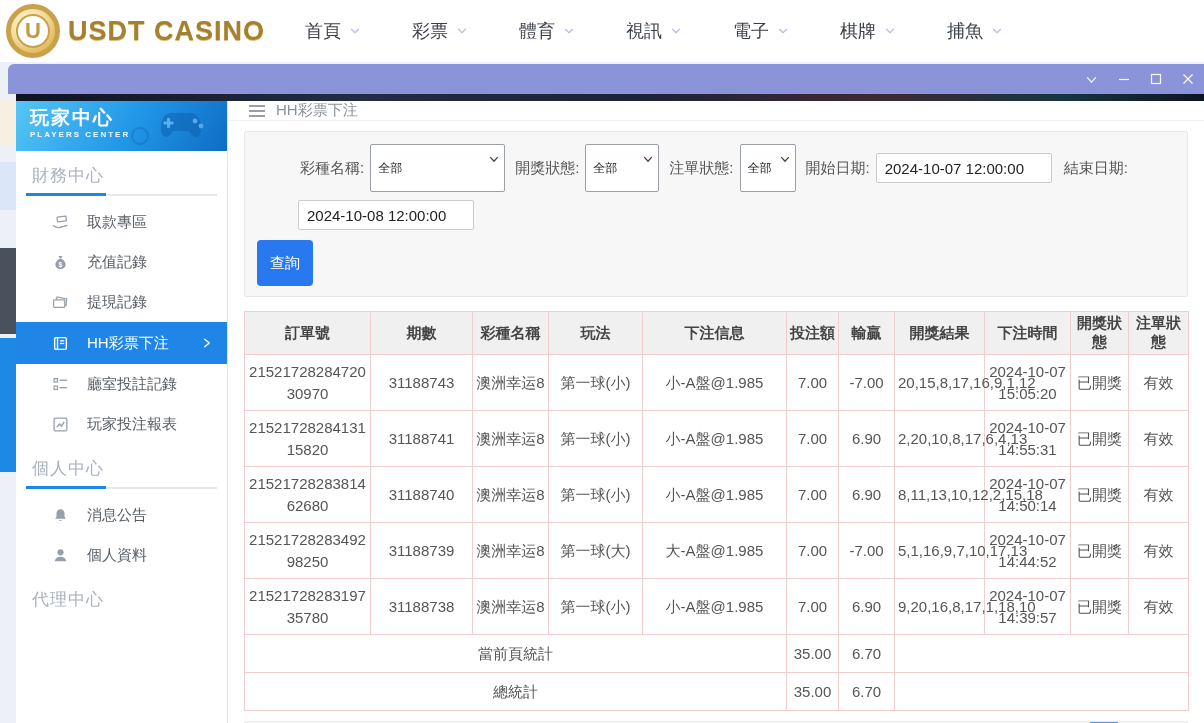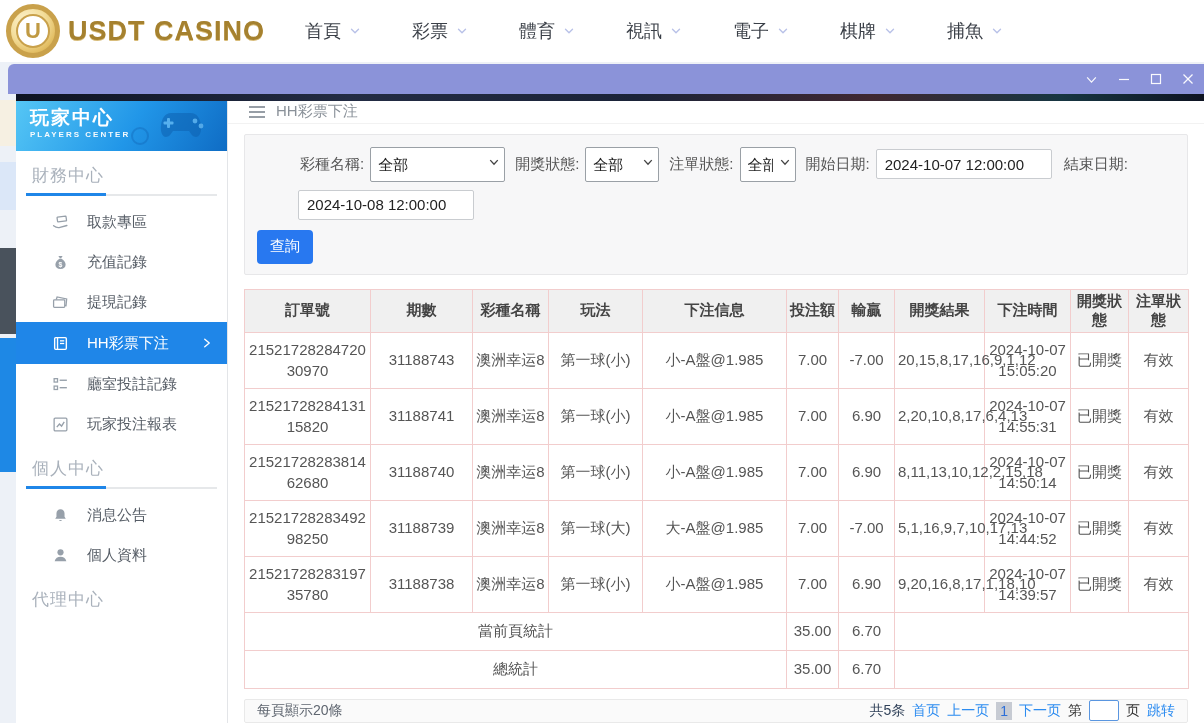--- a/index.html
+++ b/index.html
@@ -64,31 +64,31 @@
   .main { flex:1; display:flex; flex-direction:column; background:#fff; min-width:0; }
   .content-header { height:44px; display:flex; align-items:center; gap:10px; padding-left:20px;
     color:#8a9199; font-size:15px; border-bottom:1px solid #f2f2f2; }
   .hamburger { display:flex; cursor:pointer; }
 
   .panel { margin:10px 16px 0 16px; background:#f7f7f8; border:1px solid #e7e7e9; border-radius:2px; }
   .filters { padding:12px 12px 10px 12px; }
   .f-row { display:flex; align-items:center; flex-wrap:wrap; row-gap:8px;margin-left:41px; }
   .f-label { font-size:15px; color:#555; margin:0 6px 0 2px; white-space:nowrap; }
   .sel { position:relative; display:inline-block; margin-right:8px; }
-  .sel select { appearance:none; -webkit-appearance:none; height:35px; border:1px solid #9aa0a6;
-    border-radius:2px; background:#fff; font-size:15px; color:#222; padding:2px 22px 2px 7px;
+  .sel select { appearance:none; -webkit-appearance:none; height:48px; border:1px solid #9aa0a6;
+    border-radius:2px; background:#fff; font-size:12px; color:#222; padding:2px 22px 2px 7px;
     font-family:inherit; }
   .sel .arr { position:absolute; right:5px; top:9px; pointer-events:none; color:#444; display:flex; }
   .sel-lottery select { width:135px; }
   .sel-draw select { width:74px; }
   .sel-order select { width:56px; }
   .date-input { width:176px; height:30px; border:1px solid #c9ccd0; border-radius:2px; background:#fff;
     font-size:15px; color:#222; padding:2px 8px; margin-right:10px; font-family:inherit; }
   .btn-query { margin-top:10px; background:#2878f0; color:#fff; border:none; border-radius:4px;
-    height:34px; padding:0 13px; font-size:15px; cursor:pointer; font-family:Liberation Mono, monospace; }
+    height:46px; padding:0 13px; font-size:15px; cursor:pointer; font-family:Liberation Mono, monospace; }
 
   .table-wrap { margin:14px 16px 0 16px; }
   table { width:944px; border-collapse:collapse; table-layout:fixed; }
   th, td { border:1px solid #f2cdcd; text-align:center; font-size:15px; color:#555; padding:2px 3px; }
   th { background:#f0f0f0; font-weight:bold; color:#444; height:38px; }
   tbody td { height:56px; line-height:1.45; }
   td.brk { word-break:break-all; }
   tr.summary td { height:38px; }
 
   .foot-panel { margin:10px 16px 0 16px; height:46px; display:flex; align-items:center;

